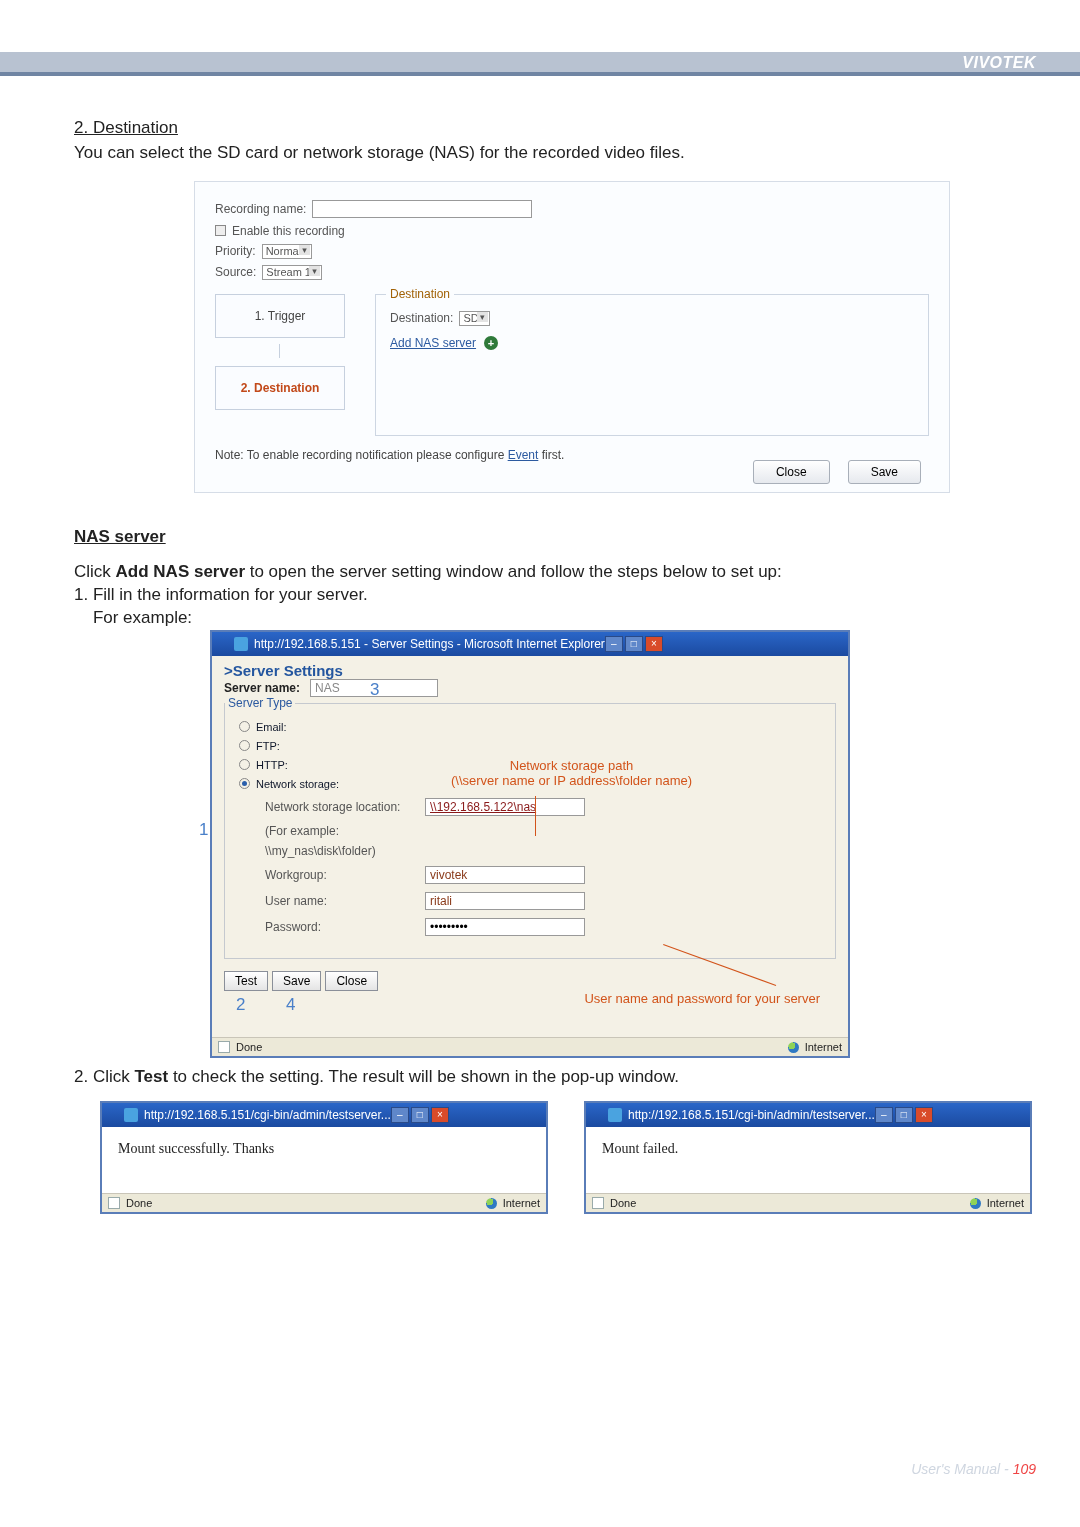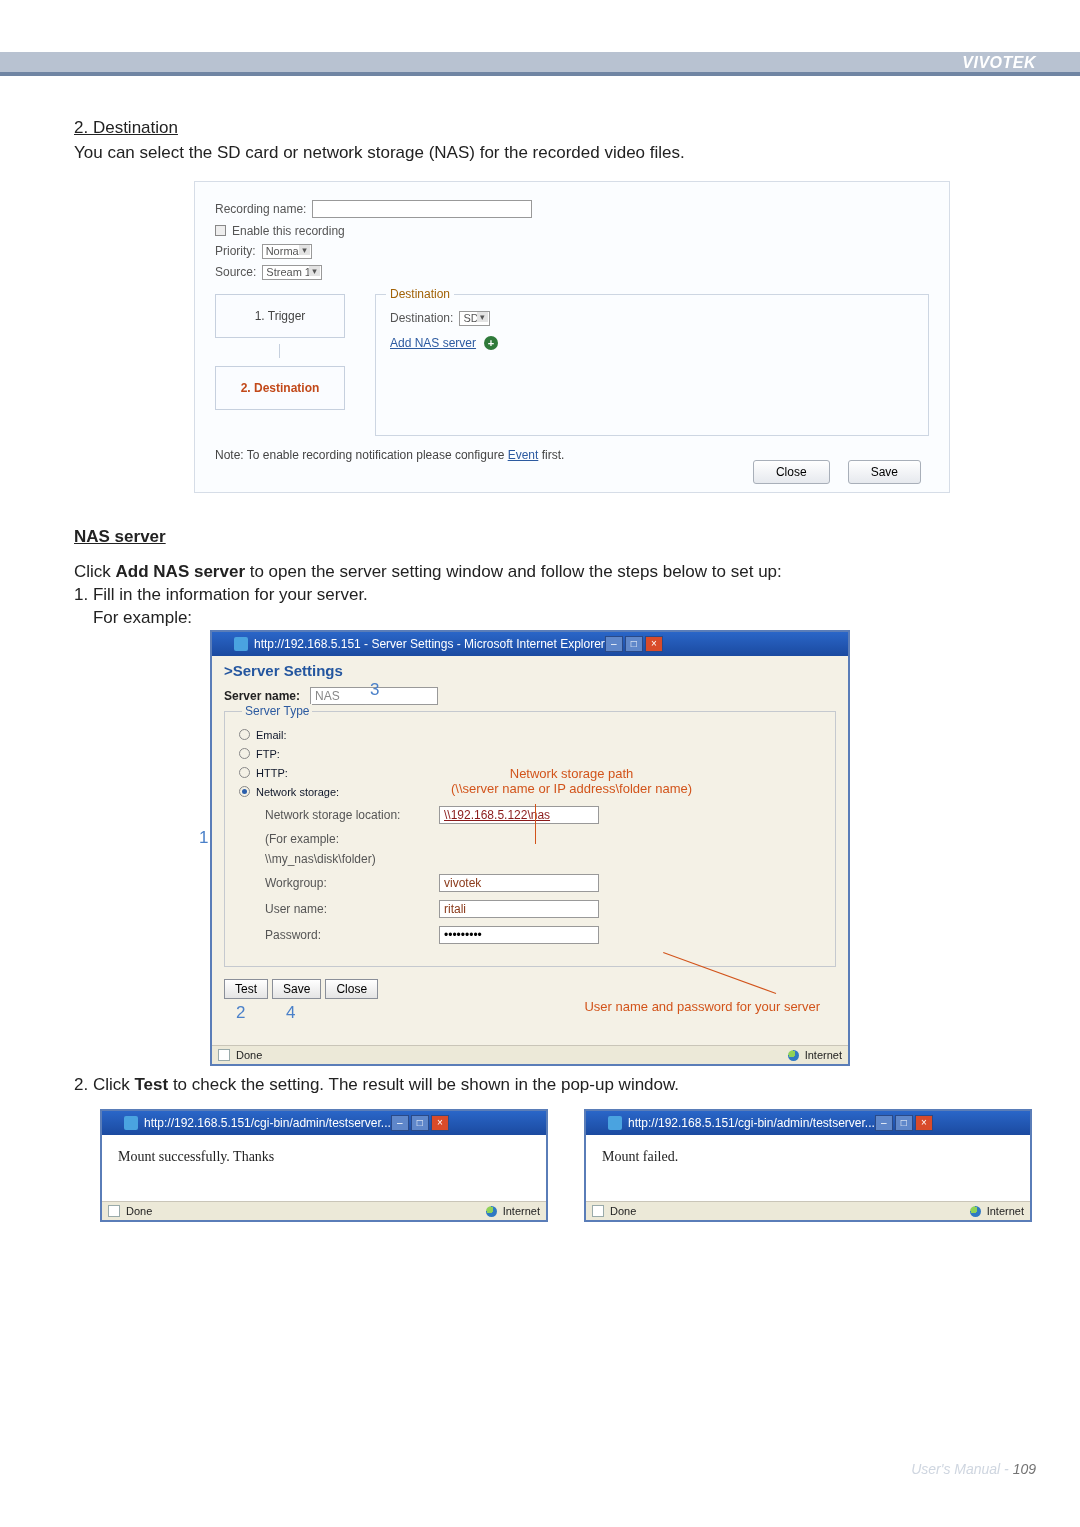--- a/index.html
+++ b/index.html
@@ -27,42 +27,42 @@
   .nas-title { font-size: 17px; font-weight: bold; text-decoration: underline; margin-top: 34px; }
   .instructions { font-size: 17px; margin-top: 14px; line-height: 1.35; }
   
   .iewin { margin-left: 136px; width: 640px; border: 2px solid #5a7db8; background: #ece9d8; font-family: Tahoma, sans-serif; position: relative; }
   .ie-title { background: linear-gradient(#2a66c8,#1b4aa0); color: #fff; font-size: 12px; padding: 4px 22px; display: flex; align-items: center; justify-content: flex-start; }
   .ie-ctrl { display: flex; gap: 2px; }
   .ie-ctrl span { width: 18px; height: 16px; background: #5f87ca; border: 1px solid #2a4a88; display: inline-flex; align-items: center; justify-content: center; font-size: 10px; color: #fff; }
   .ie-ctrl .x { background: #d94b2a; }
   .ie-body { background: #f4f1e6; padding: 6px 12px 8px 12px; }
   .ss-head { color: #24569f; font-weight: bold; font-size: 15px; }
-  .srv-row { font-size: 12px; margin-top: 8px; display: flex; align-items: center; gap: 10px; }
+  .srv-row { font-size: 12px; margin-top: 0; display: flex; align-items: center; gap: 10px; }
   .tin { border: 1px solid #999; height: 18px; padding: 0 4px; font-size: 12px; }
   .srv-type { border: 1px solid #c5c9cf; margin-top: 6px; padding: 10px 14px 14px 14px; position: relative; }
-  .srv-type .legend { position: absolute; top: -8px; left: 17px; background: #f4f1e6; padding: 0 3px; font-size: 12px; color: #2c5aa0; }
+  .srv-type .legend { position: absolute; top: -8px; left: 0; background: #f4f1e6; padding: 0 3px; font-size: 12px; color: #2c5aa0; }
   .radio { width: 11px; height: 11px; border: 1px solid #888; border-radius: 50%; display: inline-block; margin-right: 6px; position: relative; top: 1px; }
   .radio.on::after { content: ""; position: absolute; width: 5px; height: 5px; background: #2b5fab; border-radius: 50%; left: 2px; top: 2px; }
   .opt { font-size: 11px; color: #0f172a; margin: 6px 0; }
   .indent { margin-left: 26px; font-size: 12px; color: #555; }
-  .indent-row { display: flex; align-items: center; gap: 24px; margin: 8px 0; }
+  .indent-row { display: flex; align-items: center; gap: 10px; margin: 8px 0; }
   .callout { color: #d2541b; font-size: 13px; position: absolute; }
   .callout-line { position: absolute; border-top: 1px solid #d2541b; }
   .ie-status { background: #ece9d8; border-top: 1px solid #c9c5b8; font-size: 11px; display: flex; align-items: flex-end; padding: 3px 6px; gap: 6px; }
   .ie-status .sp { flex: 1; }
   .globe { width: 11px; height: 11px; border-radius: 50%; background: radial-gradient(circle at 35% 35%, #8fd257 0 35%, #2f79c3 36% 100%); display: inline-block; }
   .btn-ie { border: 1px solid #8a8f99; background: linear-gradient(#fff,#e4e4e4); padding: 2px 10px; font-size: 12px; }
   .num-badge { color: #4a80c9; font-size: 17px; font-family: Arial; position: absolute; }
   
   .popup-row { display: flex; gap: 36px; margin-top: 12px; margin-left: 26px; }
   .popup { width: 448px; border: 2px solid #5a7db8; font-family: Tahoma, sans-serif; background: #fff; }
   .popup .body2 { padding: 14px 16px 36px 16px; font-size: 14px; font-family: "Times New Roman", serif; }
   .footer { position: absolute; bottom: 50px; right: 44px; font-style: italic; color: #cfd6e0; font-size: 14px; }
-  .footer .pg { color: #737373; font-style: italic; }
+  .footer .pg { color: #ef4444; font-style: italic; }
 </style>
 </head>
 <body>
 
 <div class="page-band"></div>
 <div class="brand">VIVOTEK</div>
 
 <div class="content">
   <div class="h-sec">2. Destination</div>
   <div class="body">You can select the SD card or network storage (NAS) for the recorded video files.</div>

